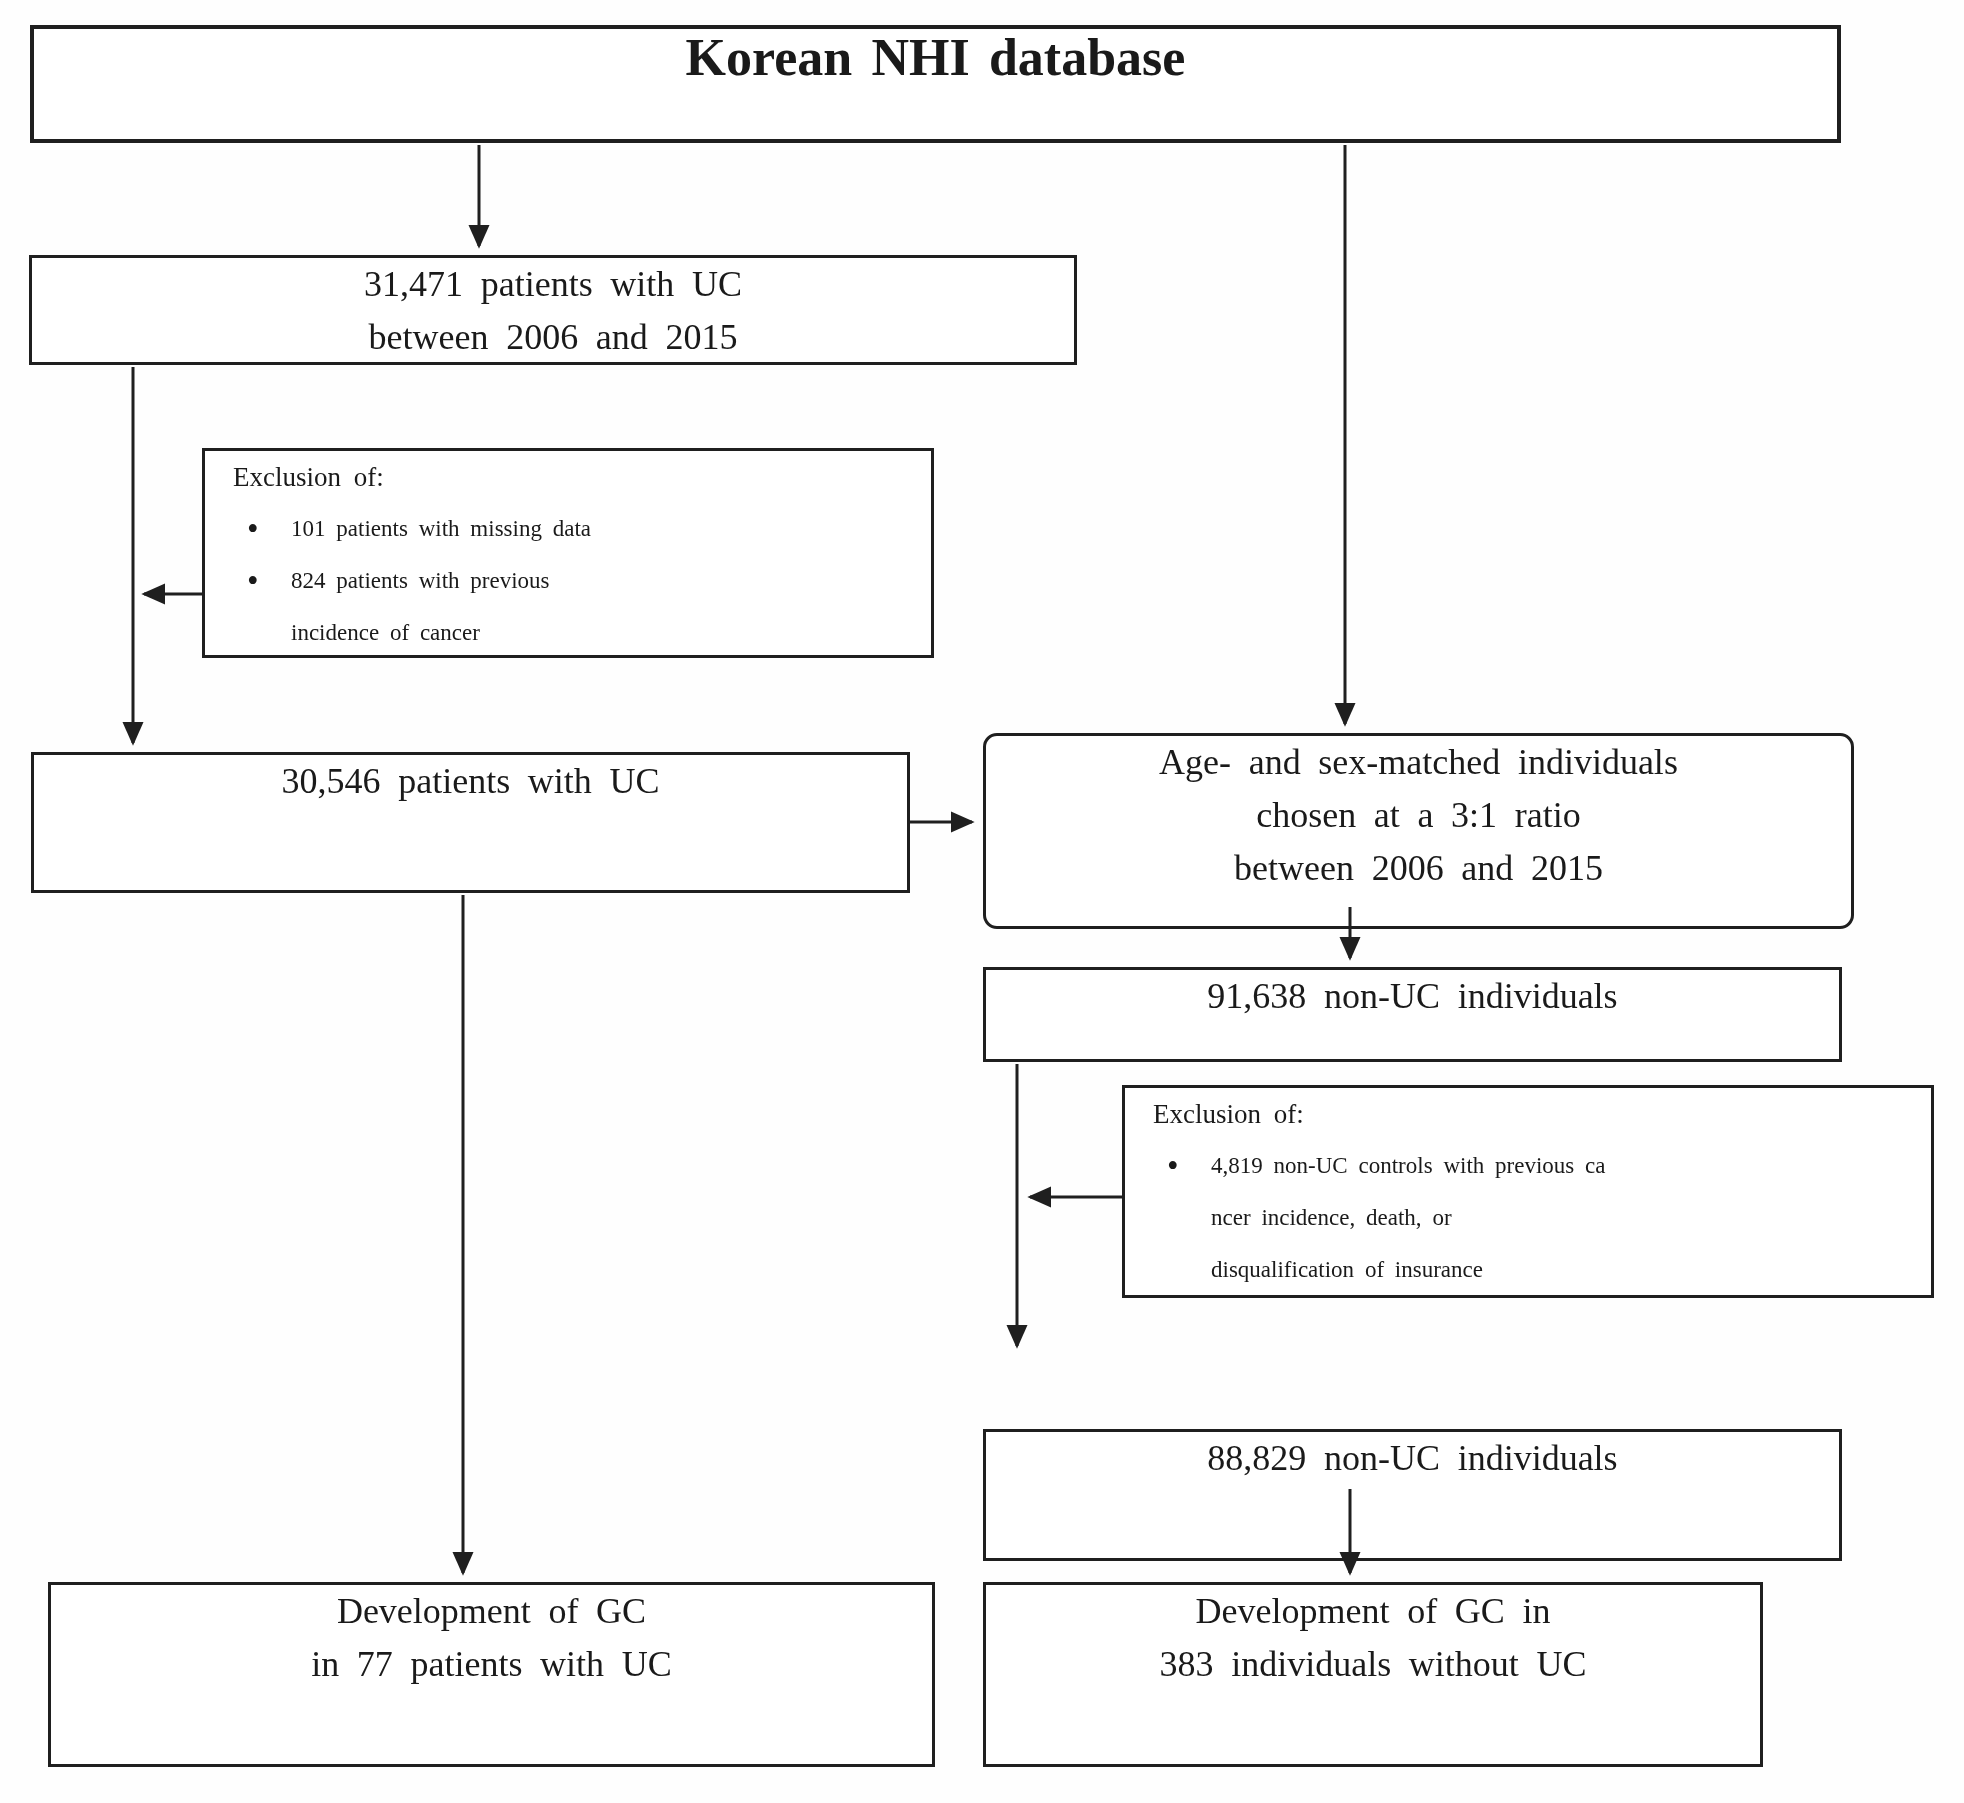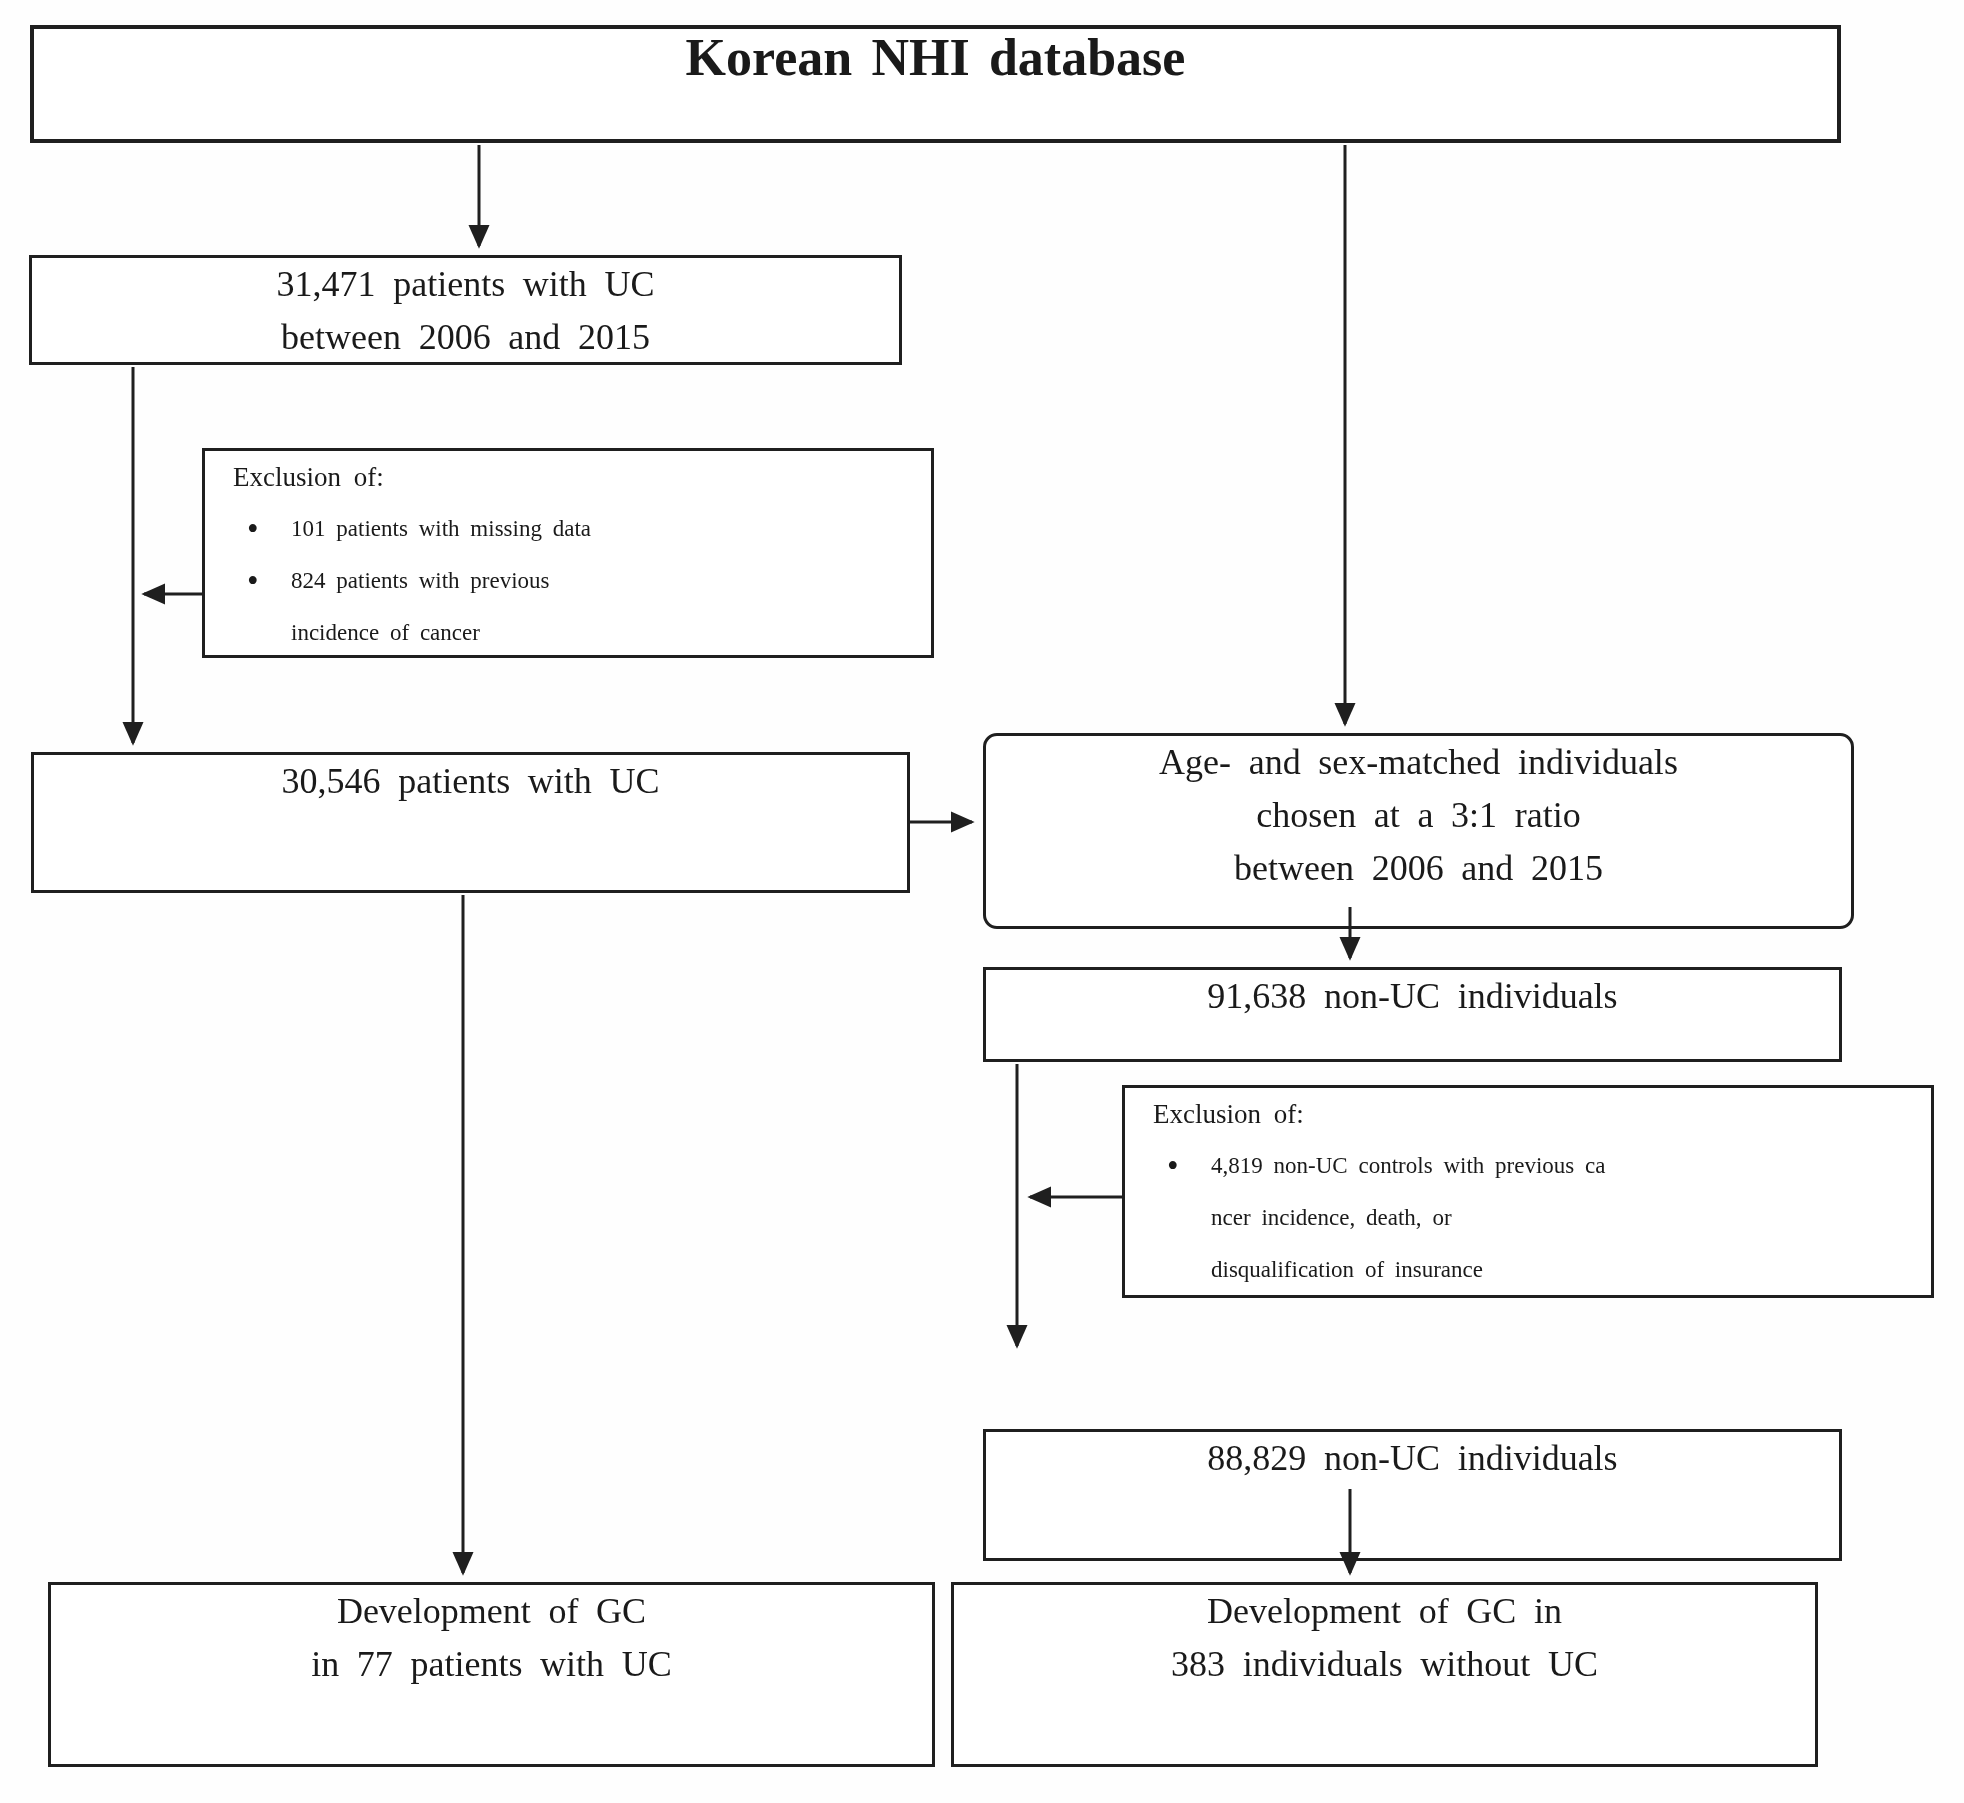--- a/index.html
+++ b/index.html
@@ -67,21 +67,21 @@
 </style>
 </head>
 <body>
 
 <div class="canvas">
 
   <div class="node center title-box" style="left:30px; top:25px; width:1811px; height:118px;">
     <div class="nline">Korean NHI database</div>
   </div>
 
-  <div class="node center" style="left:29px; top:255px; width:873px; height:110px;">
+  <div class="node center" style="left:29px; top:255px; width:1048px; height:110px;">
     <div class="nline">31,471 patients with UC</div>
     <div class="nline">between 2006 and 2015</div>
   </div>
 
   <div class="node excl" style="left:202px; top:448px; width:732px; height:210px;">
     <div class="excl-head">Exclusion of:</div>
     <div class="excl-row">
       <span class="excl-marker">•</span>
       <span class="excl-text">101 patients with missing data</span>
     </div>
@@ -127,21 +127,21 @@
 
   <div class="node center" style="left:983px; top:1429px; width:859px; height:132px;">
     <div class="nline">88,829 non-UC individuals</div>
   </div>
 
   <div class="node center" style="left:28px; top:1582px; width:887px; height:185px;margin-left:20px;">
     <div class="nline">Development of GC</div>
     <div class="nline">in 77 patients with UC</div>
   </div>
 
-  <div class="node center" style="left:951px; top:1582px; width:867px; height:185px;">
+  <div class="node center" style="left:983px; top:1582px; width:780px; height:185px;">
     <div class="nline">Development of GC in</div>
     <div class="nline">383 individuals without UC</div>
   </div>
 
   <svg class="connectors" width="1964" height="1803" viewBox="0 0 1964 1803">
     <defs>
       <marker id="ah" viewBox="0 0 9 8" refX="8" refY="4" markerWidth="8" markerHeight="7.5" orient="auto">
         <path d="M0,0 L9,4 L0,8 z" fill="#1f1f1f"></path>
       </marker>
     </defs>

